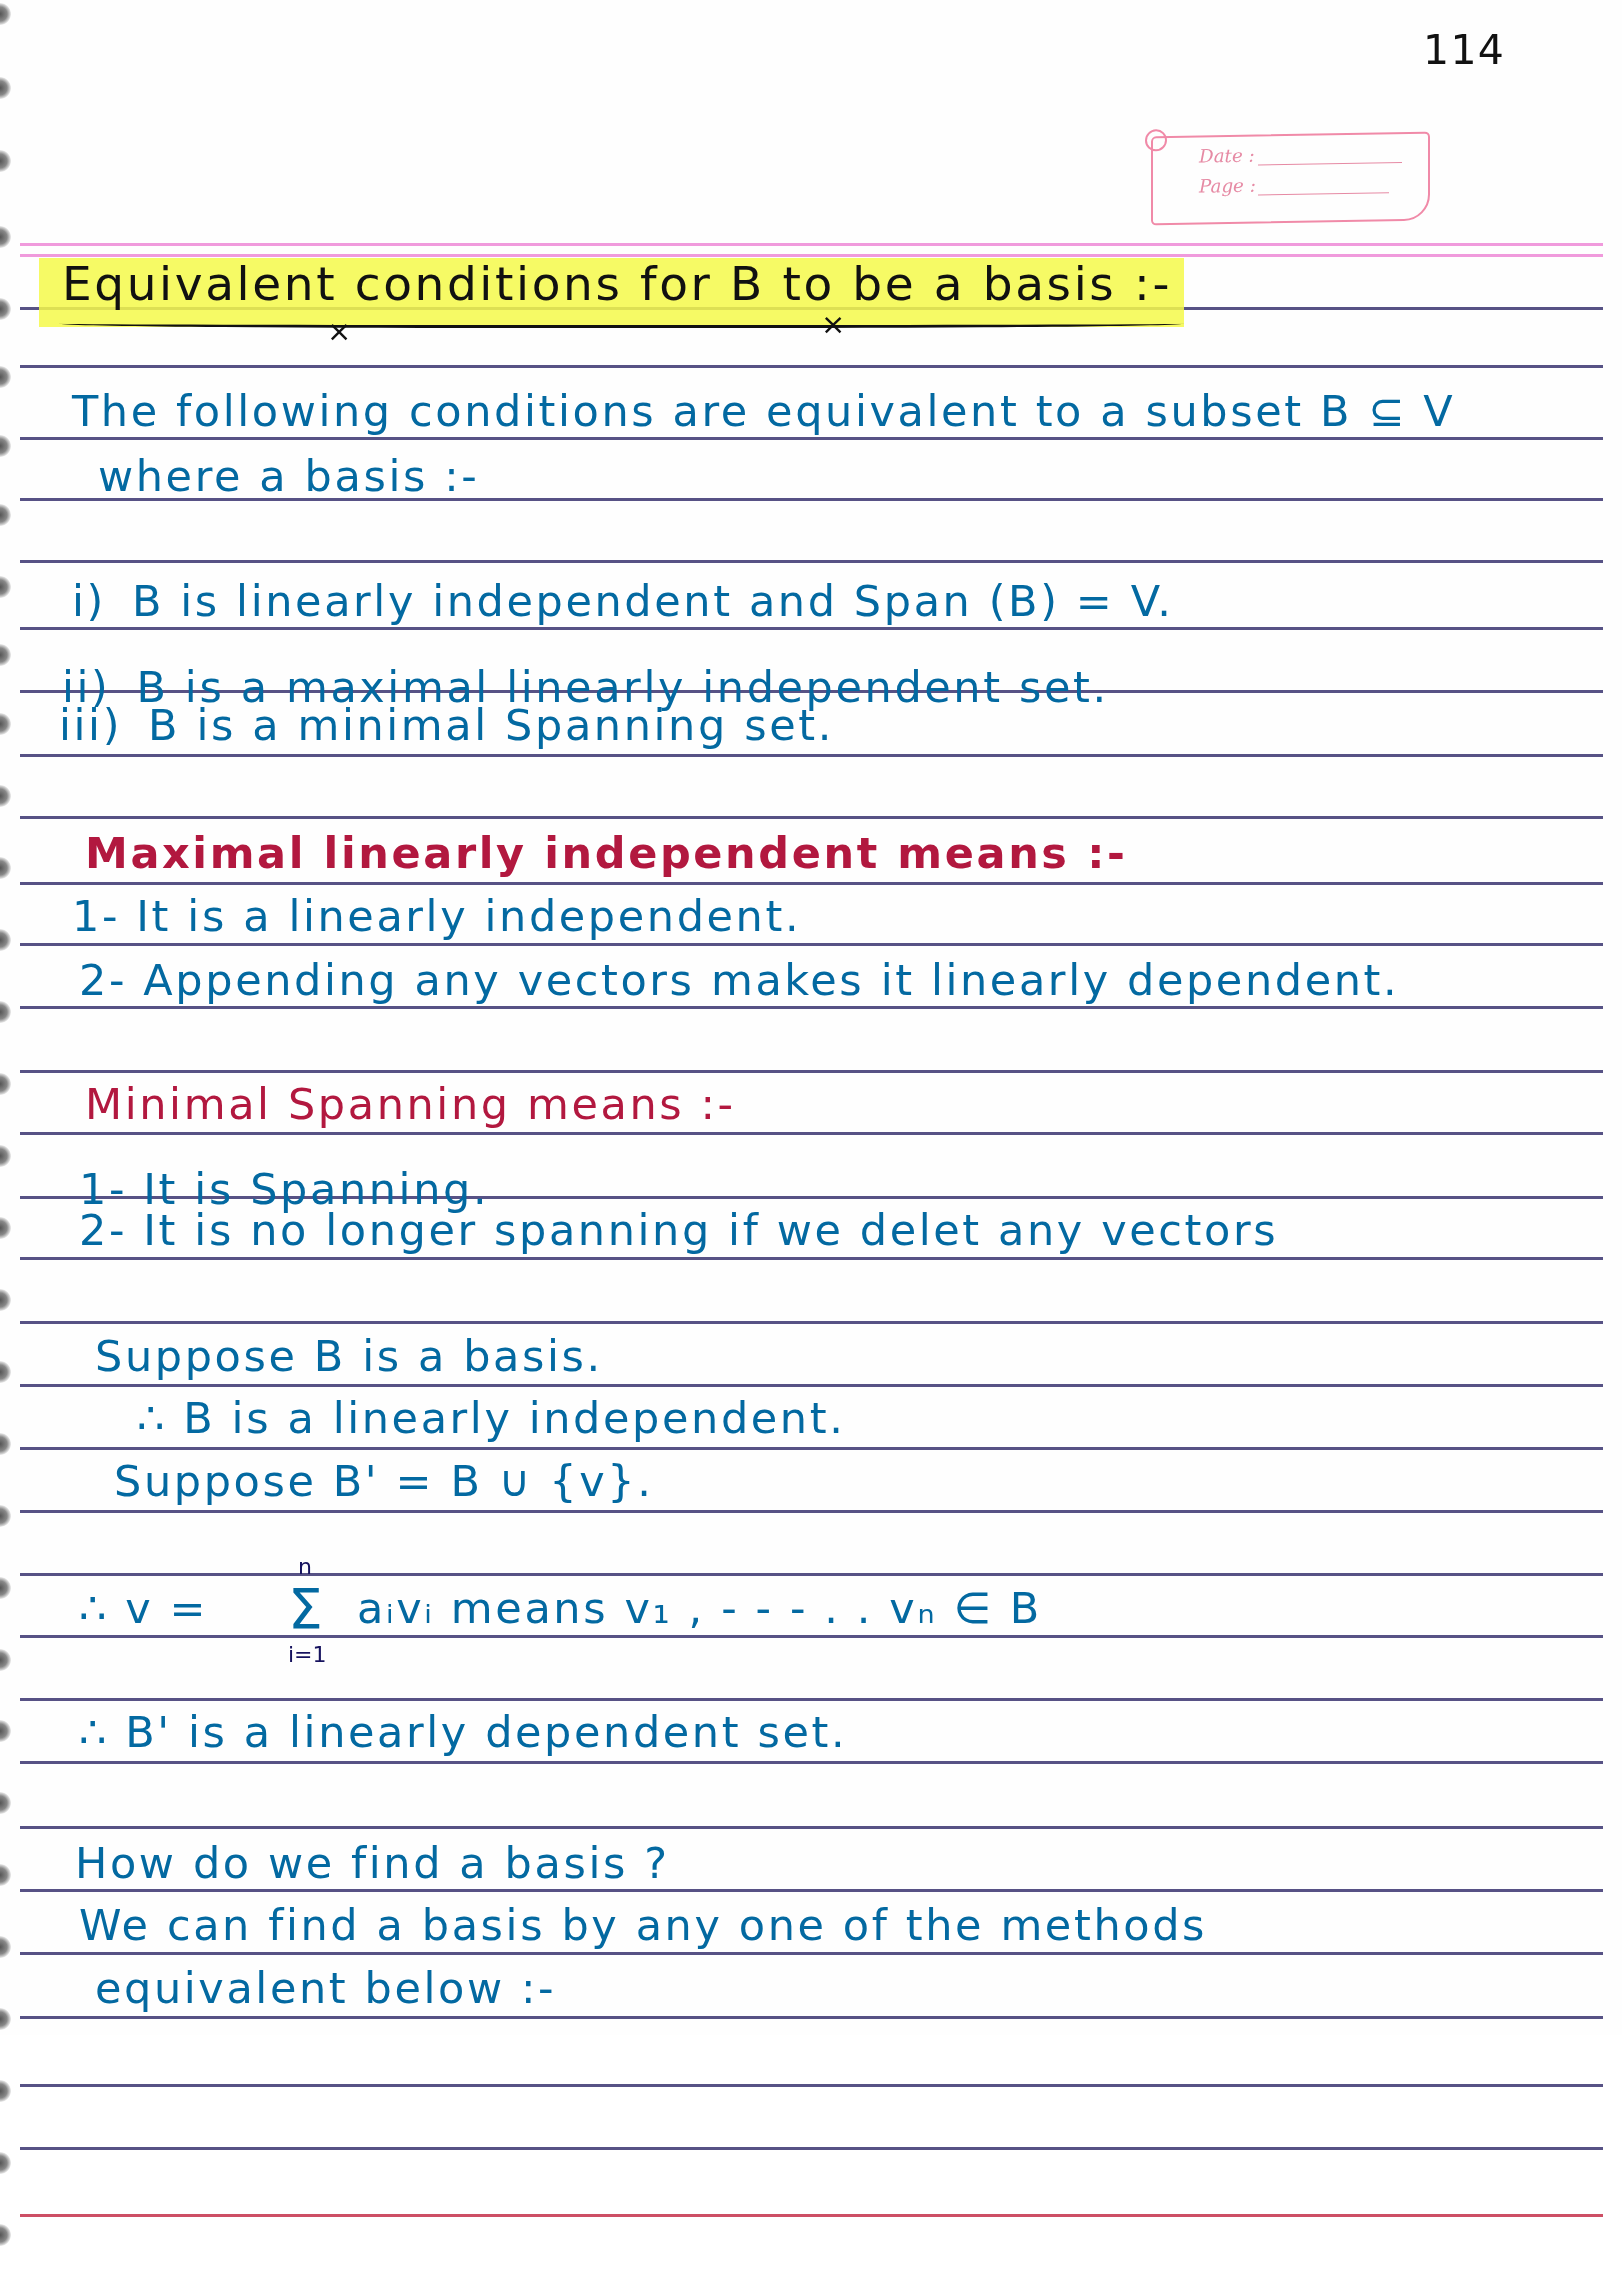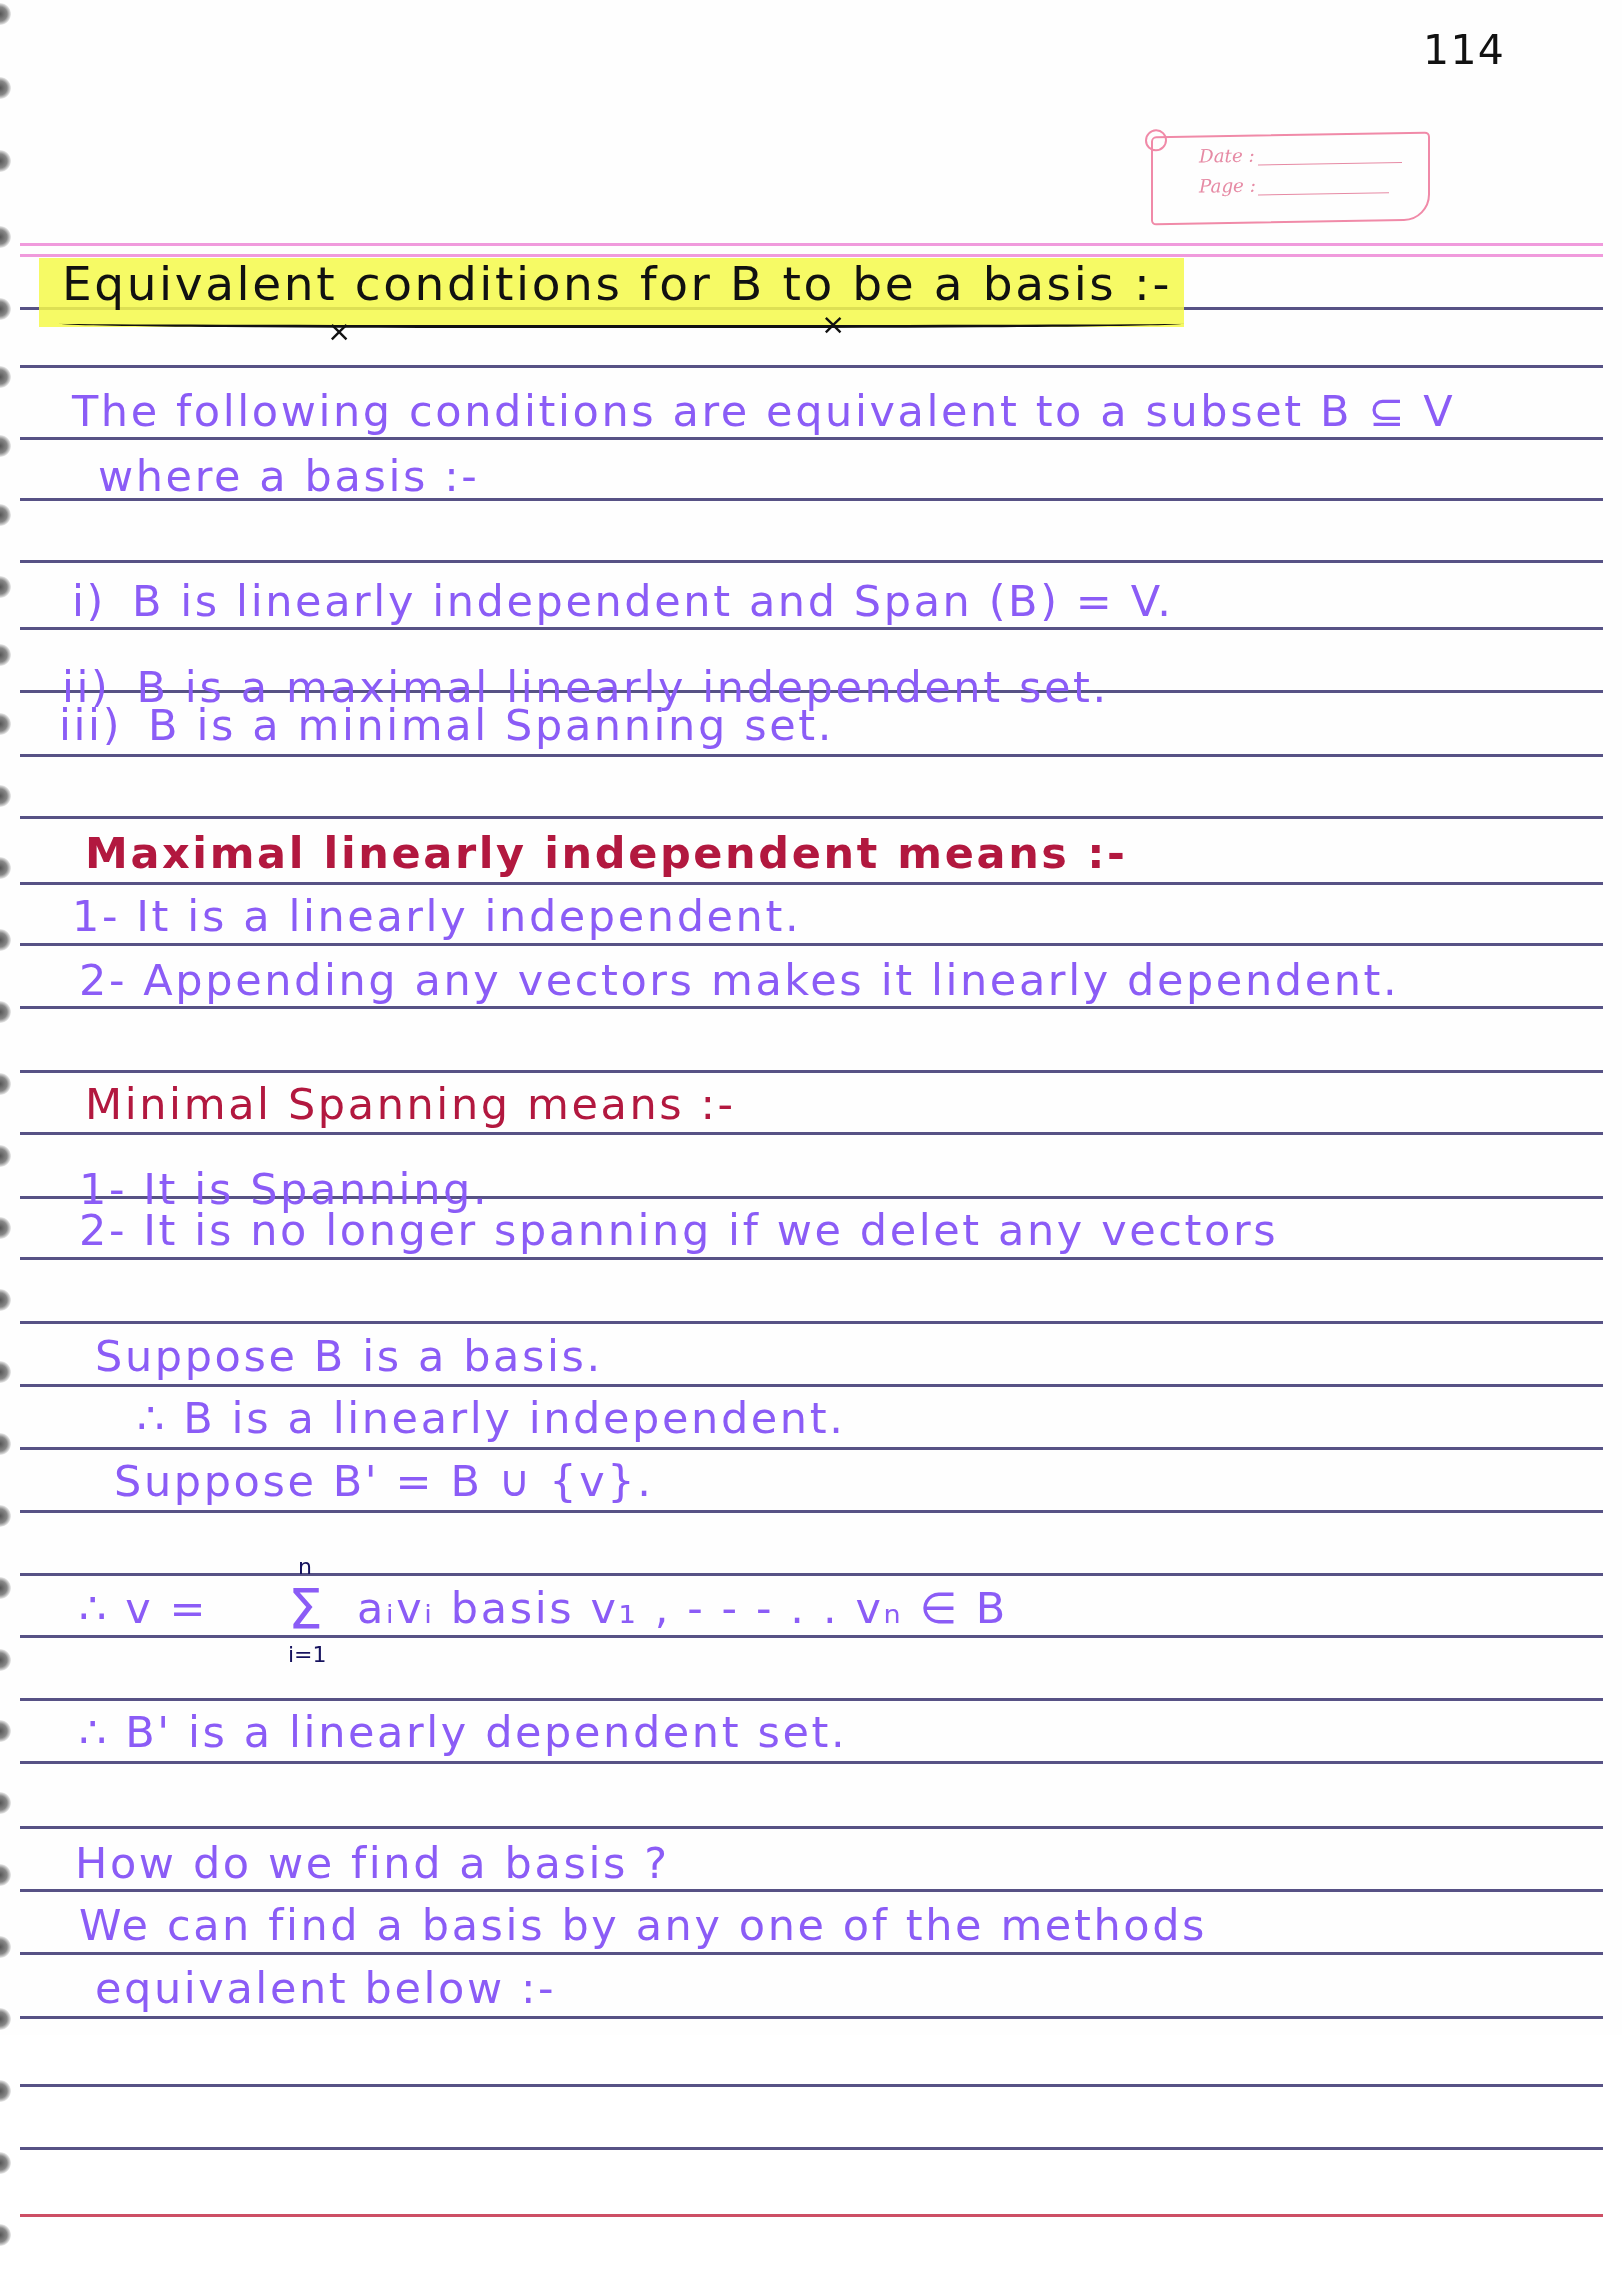--- a/index.html
+++ b/index.html
@@ -25,21 +25,21 @@
     border: 2.6px solid #f08aa8; border-radius: 5.2px 5.2px 26px 5.2px; transform: skewY(-1deg);
   }
   .date-stamp .lbl { position: absolute; left: 46px; font-size: 18.3px; font-style: italic; color: #e68aa4; font-family: "DejaVu Serif", serif; }
   .date-stamp .lbl.d { top: 7.9px; }
   .date-stamp .lbl.p { top: 38px; }
   .date-stamp .ln { position: absolute; left: 105px; height: 1.3px; background: #e68aa4; }
   .date-stamp .ln.d { top: 27.5px; width: 144px; }
   .date-stamp .ln.p { top: 58px; width: 131px; }
   .date-stamp .ribbon { position: absolute; left: -7.9px; top: -9.2px; width: 18.3px; height: 18.3px; border: 2.6px solid #f08aa8; border-radius: 50%; }
 
-  .line { position: absolute; white-space: nowrap; font-family: "DejaVu Sans", sans-serif; font-size: 43px; color: #8b5cf6; letter-spacing: 2.6px; }
+  .line { position: absolute; white-space: nowrap; font-family: "DejaVu Sans", sans-serif; font-size: 43px; color: #0369a1; letter-spacing: 2.6px; }
   .line.title { color: #111; font-size: 47px; }
   .line.red-ink { color: #b2183f; }
   .highlight { position: absolute; left: 39px; top: 258px; width: 1145px; height: 69px; background: #f4f94a; opacity: 0.85; }
   .wavy {
     position: absolute; left: 59px; top: 317px; width: 1125px; height: 7.9px;
     border-bottom: 3.3px solid #111; border-radius: 0 0 40% 40%;
   }
   .cross { position: absolute; font-size: 29px; color: #111; }
   .sigma-block { position: absolute; font-size: 22px; color: #16125e; }
   .w { display: inline-block; margin-right: 26px; }
@@ -153,21 +153,21 @@
   <div class="line" style="left:79px; top:1205px;">2- It is no longer spanning if we delet any vectors</div>
 
   <div class="line" style="left:95px; top:1331px;">Suppose B is a basis.</div>
   <div class="line" style="left:137px; top:1393px;">∴ B is a linearly independent.</div>
   <div class="line" style="left:114px; top:1456px;">Suppose B' = B ∪ {v}.</div>
 
   <div class="line" style="left:79px; top:1583px;">∴  v =</div>
   <div class="sigma-block" style="left:298px; top:1554px;">n</div>
   <div class="line" style="left:288px; top:1577px; font-size:55px;">Σ</div>
   <div class="sigma-block" style="left:288px; top:1642px;">i=1</div>
-  <div class="line" style="left:357px; top:1583px;">aᵢvᵢ  basis  v₁ , - - - . . vₙ ∈ B</div>
+  <div class="line" style="left:357px; top:1583px;">aᵢvᵢ  means  v₁ , - - - . . vₙ ∈ B</div>
 
   <div class="line" style="left:79px; top:1707px;">∴  B' is a linearly dependent set.</div>
 
   <div class="line" style="left:75px; top:1838px;">How do we find a basis ?</div>
   <div class="line" style="left:79px; top:1900px;">We can find a basis by any one of the methods</div>
   <div class="line" style="left:95px; top:1963px;">equivalent below :-</div>
 
 </div>
 
 

